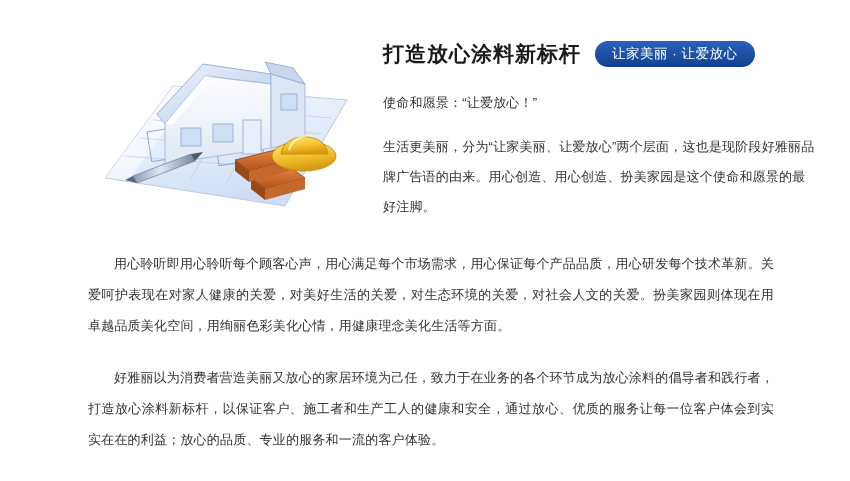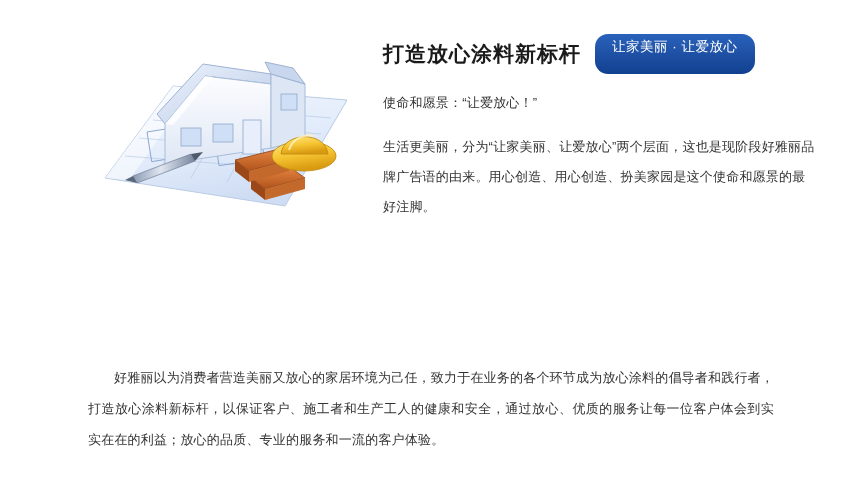--- a/index.html
+++ b/index.html
@@ -61,21 +61,21 @@
     line-height: 30px;
     white-space: nowrap;
   }
   .pill {
     margin-left: 14px;
     background: #1b4fa0;
     background: linear-gradient(to bottom, #2a62bb, #11408f);
     color: #ffffff;
     font-size: 13.5px;
     line-height: 26px;
-    height: 40px;
+    height: 26px;
     padding: 0 17px;
     border-radius: 13px;
     white-space: nowrap;
     letter-spacing: 0.5px;
     text-align: right;
   }
   .intro-p {
     font-size: 13px;
     line-height: 30px;
     color: #333333;
@@ -198,18 +198,21 @@
     <div class="intro">
       <div class="headline-row">
         <div class="headline">打造放心涂料新标杆</div>
         <div class="pill">让家美丽 · 让爱放心</div>
       </div>
       <div class="intro-p">使命和愿景：“让爱放心！”</div>
       <div class="intro-p second">生活更美丽，分为“让家美丽、让爱放心”两个层面，这也是现阶段好雅丽品牌广告语的由来。用心创造、用心创造、扮美家园是这个使命和愿景的最好注脚。</div>
     </div>
   </div>
 
+  <div class="body-block para-1">
+    <span class="indent"></span><span>用心聆听即用心聆听每个顾客心声，用心满足每个市场需求，用心保证每个产品品质，用心研发每个技术革新。关爱呵护表现在对家人健康的关爱，对美好生活的关爱，对生态环境的关爱，对社会人文的关爱。扮美家园则体现在用卓越品质美化空间，用绚丽色彩美化心情，用健康理念美化生活等方面。</span>
+  </div>
 
   <div class="body-block para-2">
     <span class="indent"></span><span>好雅丽以为消费者营造美丽又放心的家居环境为己任，致力于在业务的各个环节成为放心涂料的倡导者和践行者，打造放心涂料新标杆，以保证客户、施工者和生产工人的健康和安全，通过放心、优质的服务让每一位客户体会到实实在在的利益；放心的品质、专业的服务和一流的客户体验。</span>
   </div>
 
 </div>
 
 </body></html>

